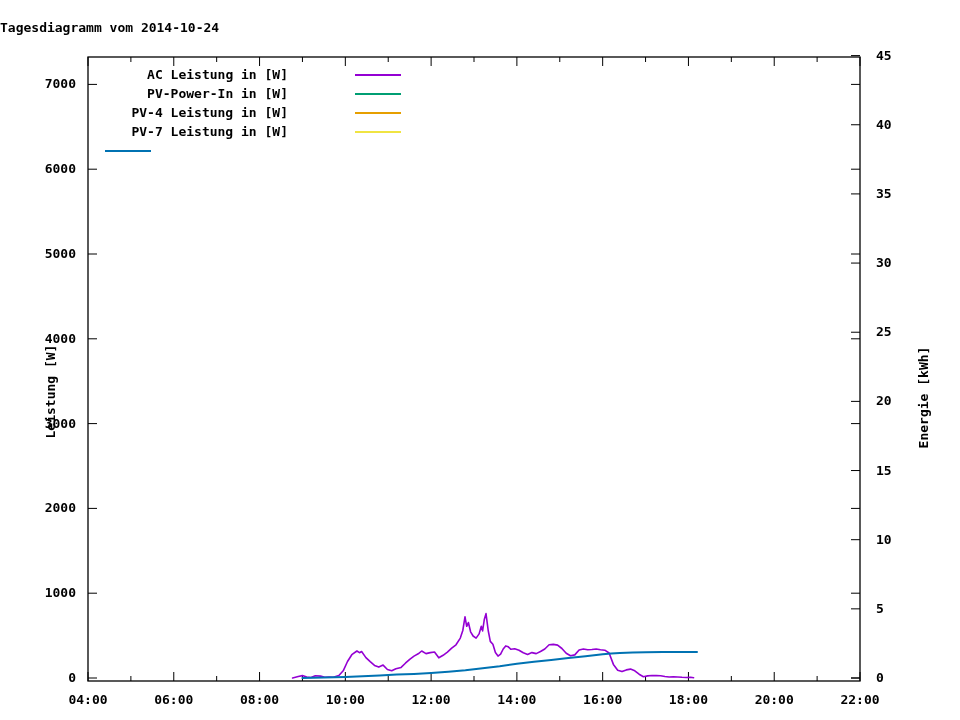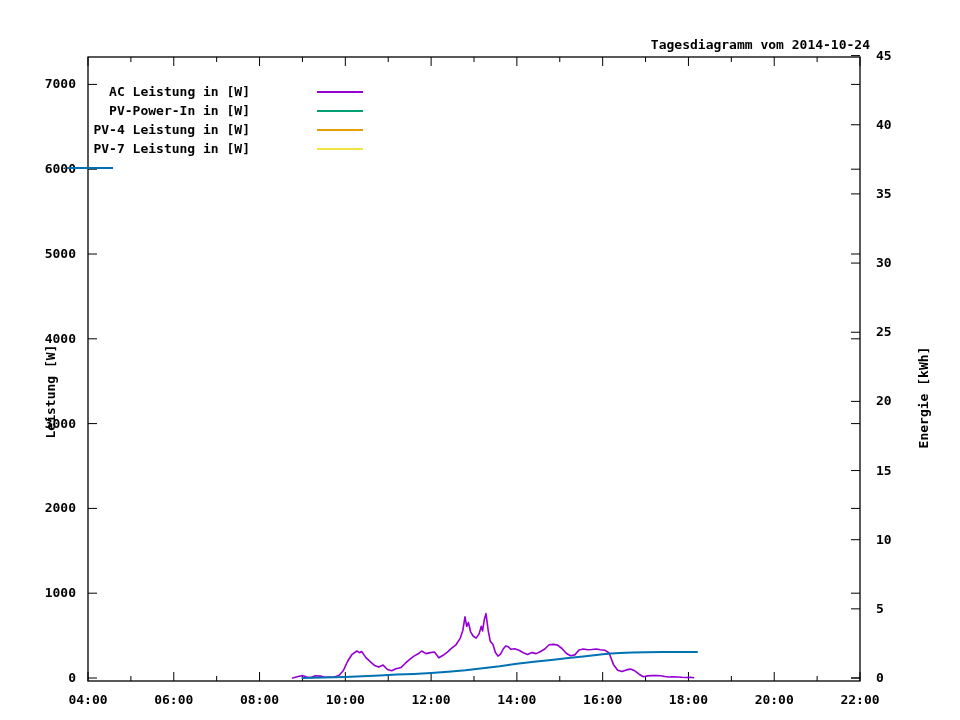--- a/index.html
+++ b/index.html
@@ -2,31 +2,31 @@
 <html><head>
 <meta charset="utf-8">
 <style>
   html,body{margin:0;padding:0;background:#ffffff;}
   .screen{
     position:relative;width:960px;height:720px;background:#ffffff;
     font-family:"DejaVu Sans Mono","Liberation Mono",monospace;
     color:#000;overflow:hidden;
   }
   .chart-title{
-    position:absolute;left:0;top:37px;width:870px;text-align:right;
+    position:absolute;left:0;top:20px;width:870px;text-align:left;
     font-size:13px;font-weight:bold;letter-spacing:0px;
   }
   .ylab{
     position:absolute;font-size:13px;font-weight:bold;white-space:nowrap;
     transform:rotate(-90deg);transform-origin:center center;
   }
   .ylab-left{left:-35px;top:384px;width:170px;text-align:center;}
   .ylab-right{left:838px;top:390px;width:170px;text-align:center;}
   svg.plot{position:absolute;left:0;top:0;}
-  .legend{position:absolute;left:0;top:82px;width:420px;}
+  .legend{position:absolute;left:0;top:65px;width:420px;padding-left:38px;}
   .lrow{display:flex;align-items:center;height:19px;}
   .ltext{display:block;width:250px;text-align:right;font-size:13px;font-weight:bold;white-space:pre;}
   .lline{display:block;width:46px;height:2px;margin-left:67px;}
 </style>
 </head>
 <body>
 
 <div class="screen">
 
   <div class="chart-title">Tagesdiagramm vom 2014-10-24</div>

